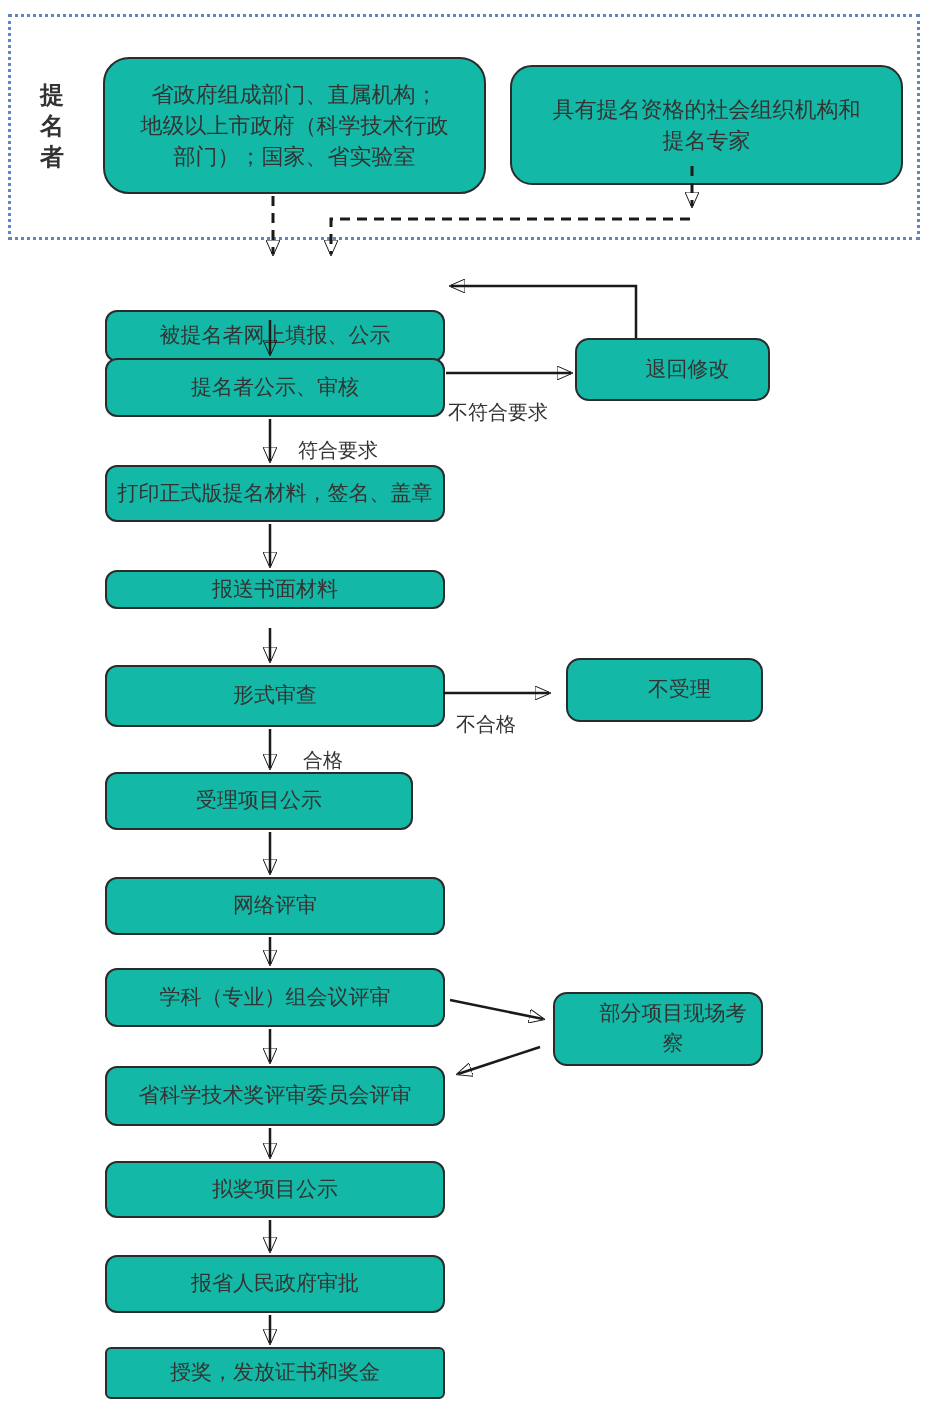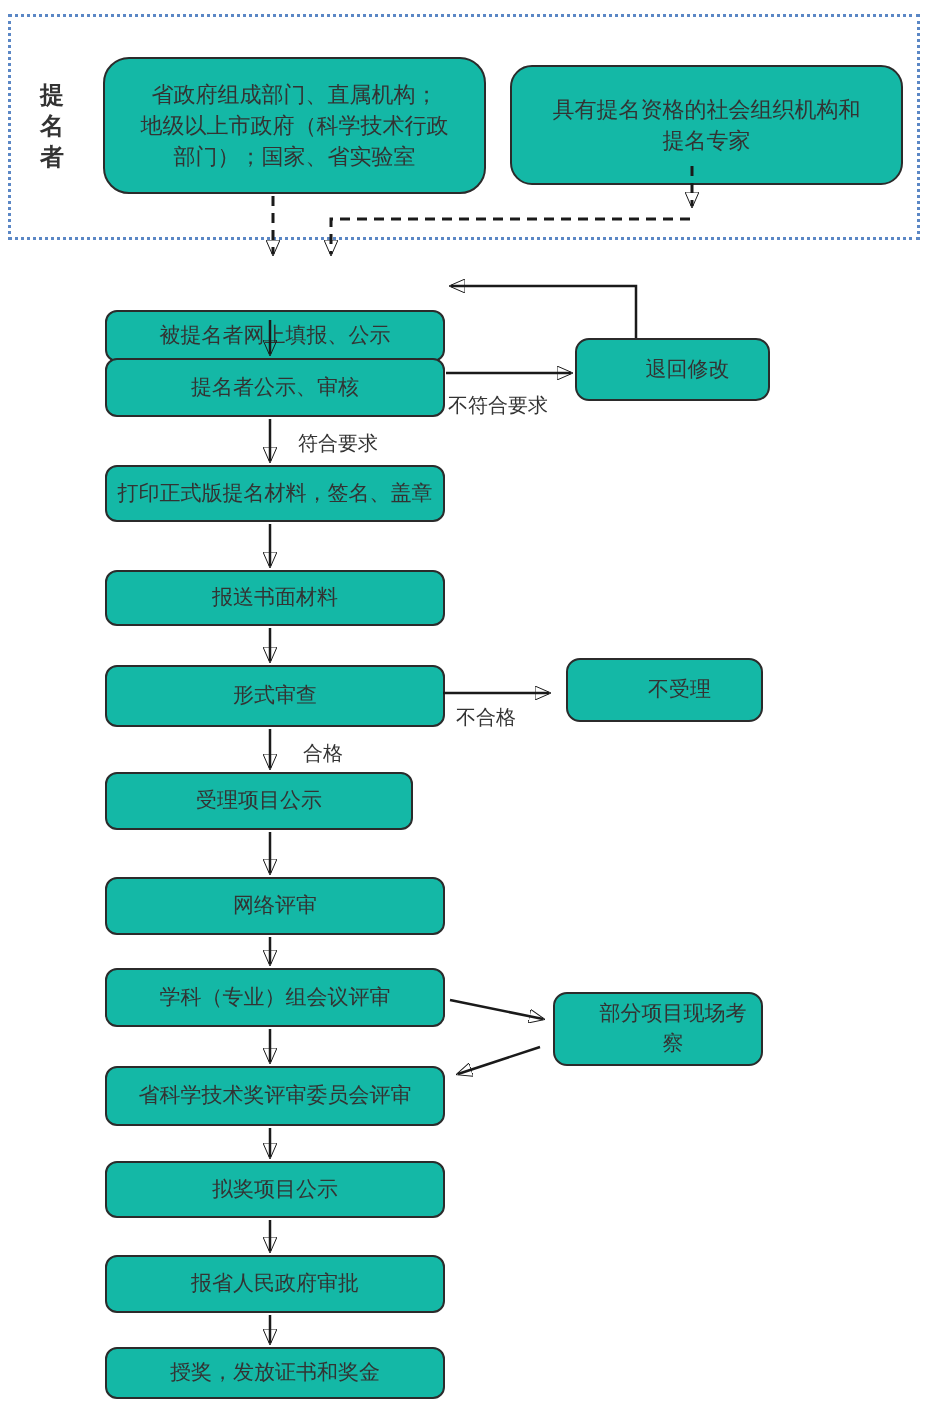--- a/index.html
+++ b/index.html
@@ -39,20 +39,21 @@
     font-size:24px;
     font-weight:bold;
     line-height:1.3;
     word-break:break-all;
     text-align:right;
   }
   .edge-label{
     position:absolute;
     font-size:20px;
     white-space:nowrap;
+    margin-top:7px;
   }
   svg.arrows{
     position:absolute;left:0;top:0;width:930px;height:1423px;
     pointer-events:none;
   }
   svg.arrows path{fill:none;stroke:var(--arrow);}
   .solid{stroke-width:2.5;}
   .dashed{stroke-width:3;stroke-dasharray:10 7;}
 </style>
 </head>
@@ -65,29 +66,29 @@
 <div class="box big" style="left:103px;top:57px;width:383px;height:137px;">省政府组成部门、直属机构；
 地级以上市政府（科学技术行政
 部门）；国家、省实验室</div>
 
 <div class="box big" style="left:510px;top:65px;width:393px;height:120px;border-radius:22px;">具有提名资格的社会组织机构和
 提名专家</div>
 
 <div class="box" style="left:105px;top:266px;width:340px;height:52px;margin-top:44px;">被提名者网上填报、公示</div>
 <div class="box" style="left:105px;top:358px;width:340px;height:59px;">提名者公示、审核</div>
 <div class="box" style="left:105px;top:465px;width:340px;height:57px;text-align:right;">打印正式版提名材料，签名、盖章</div>
-<div class="box" style="left:105px;top:570px;width:340px;height:56px;text-align:center;">报送书面材料</div>
+<div class="box" style="left:105px;top:570px;width:340px;height:39px;text-align:center;">报送书面材料</div>
 <div class="box" style="left:105px;top:665px;width:340px;height:62px;">形式审查</div>
 <div class="box" style="left:105px;top:772px;width:308px;height:58px;">受理项目公示</div>
 <div class="box" style="left:105px;top:877px;width:340px;height:58px;">网络评审</div>
 <div class="box" style="left:105px;top:968px;width:340px;height:59px;">学科（专业）组会议评审</div>
 <div class="box" style="left:105px;top:1066px;width:340px;height:60px;">省科学技术奖评审委员会评审</div>
 <div class="box" style="left:105px;top:1161px;width:340px;height:57px;">拟奖项目公示</div>
 <div class="box" style="left:105px;top:1255px;width:340px;height:58px;">报省人民政府审批</div>
-<div class="box" style="left:105px;top:1347px;width:340px;height:52px;">授奖，发放证书和奖金</div>
+<div class="box" style="left:105px;top:1347px;width:340px;height:52px;border-radius:6px;">授奖，发放证书和奖金</div>
 
 <div class="box side" style="left:575px;top:338px;width:195px;height:63px;">退回修改</div>
 <div class="box side" style="left:555px;top:658px;width:197px;height:64px;margin-left:11px;">不受理</div>
 <div class="box side" style="left:553px;top:992px;width:210px;height:74px;">部分项目现场考察</div>
 
 <div class="edge-label" style="left:448px;top:392px;">不符合要求</div>
 <div class="edge-label" style="left:298px;top:430px;">符合要求</div>
 <div class="edge-label" style="left:456px;top:704px;">不合格</div>
 <div class="edge-label" style="left:303px;top:740px;text-align:center;">合格</div>
 

